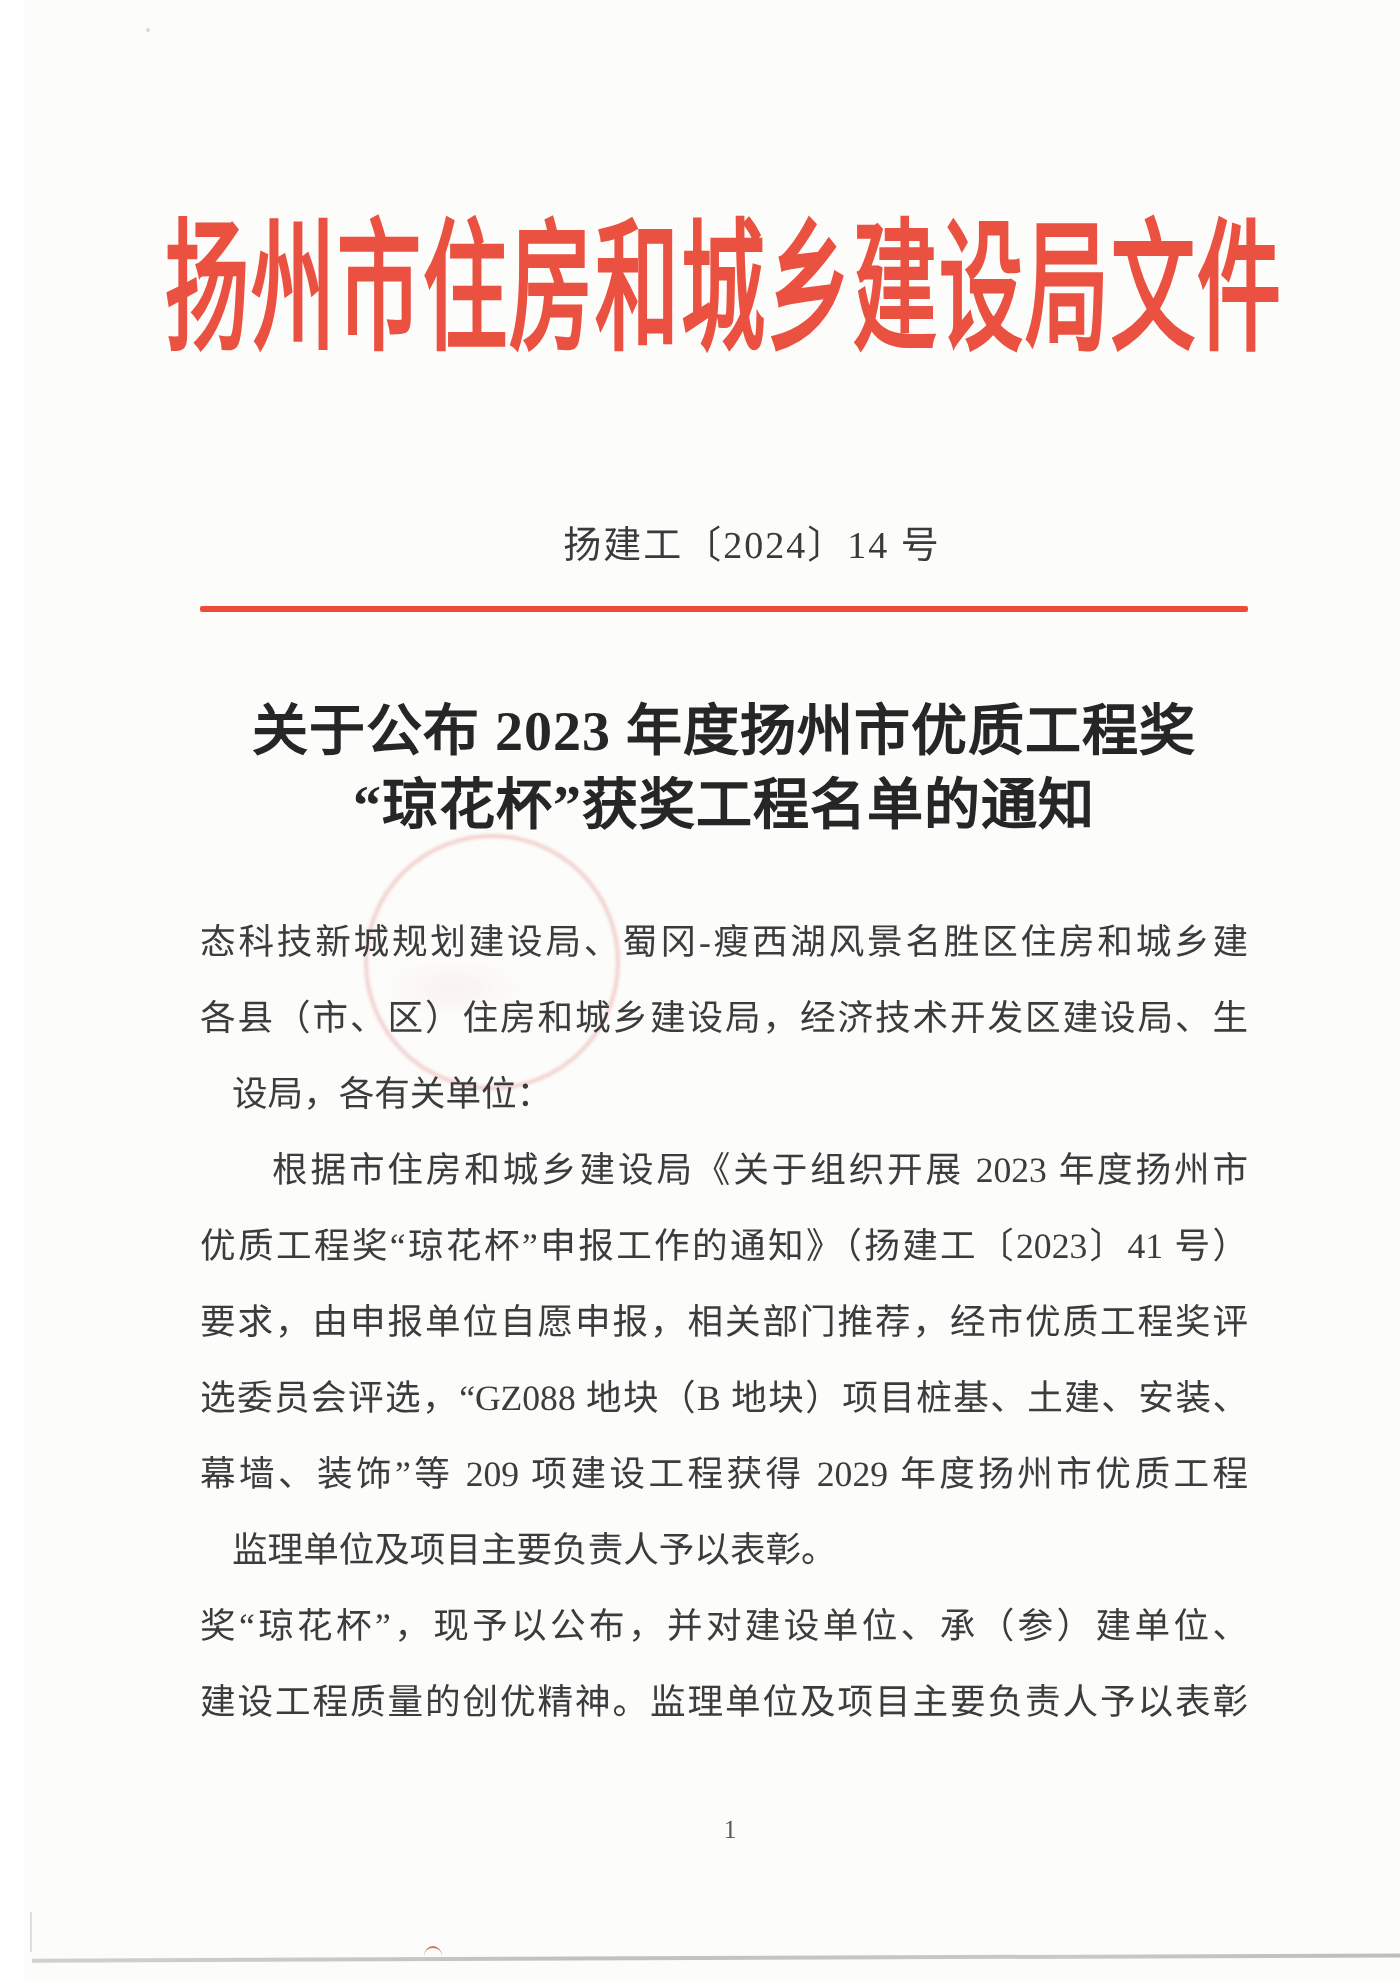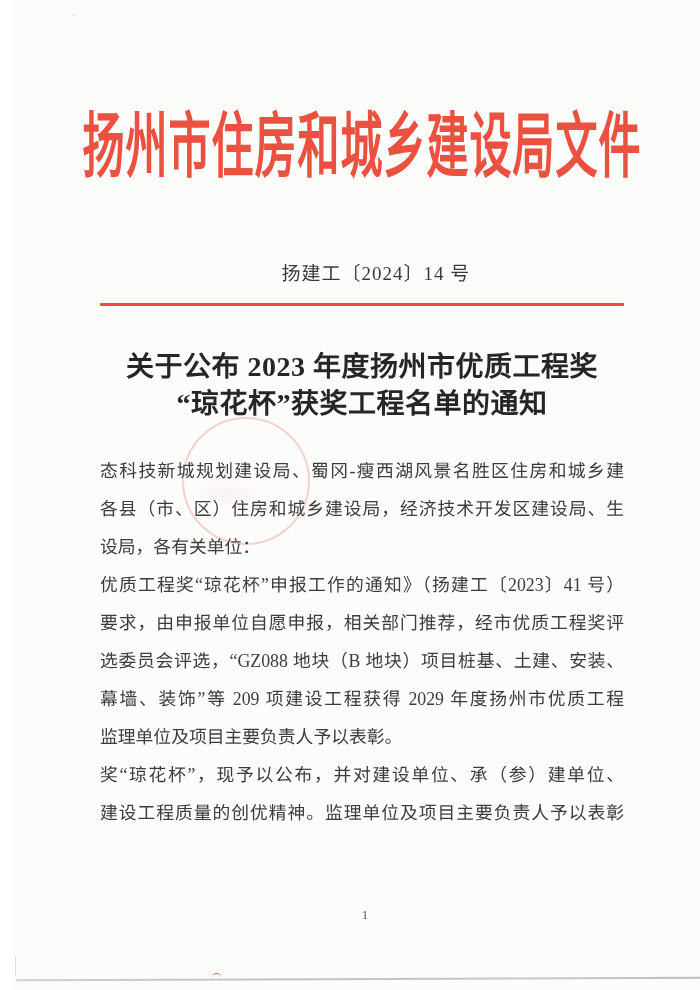--- a/index.html
+++ b/index.html
@@ -77,21 +77,21 @@
     width: 524px;
     font-size: 17.8px;
     color: var(--body-text);
   }
   .body-line {
     height: 38px; line-height: 38px;
     text-align: justify; text-align-last: justify;
     text-justify: inter-character;
     white-space: nowrap;
   }
-  .body-line.end { text-align-last: left; }
+  .body-line.end { text-align-last: left; margin-left: 16px; }
   .body-line.indent { text-indent: 36px; }
   
   .page-number {
     position: absolute; top: 905px; left: 0; width: 706px;
     text-align: center;
     font-size: 13px; line-height: 20px;
     color: #5a5a5a;
   }
   
   .scan-bottom-edge {
@@ -135,20 +135,21 @@
     <div>关于公布 2023 年度扬州市优质工程奖</div>
     <div>“琼花杯”获奖工程名单的通知</div>
   </div>
 
   <div class="seal-mark"></div>
 
   <div class="doc-body">
     <div class="body-line">态科技新城规划建设局、蜀冈-瘦西湖风景名胜区住房和城乡建</div>
     <div class="body-line">各县（市、区）住房和城乡建设局，经济技术开发区建设局、生</div>
     <div class="body-line end">设局，各有关单位：</div>
+    <div class="body-line indent">根据市住房和城乡建设局《关于组织开展 2023 年度扬州市</div>
     <div class="body-line">优质工程奖“琼花杯”申报工作的通知》（扬建工〔2023〕41 号）</div>
     <div class="body-line">要求，由申报单位自愿申报，相关部门推荐，经市优质工程奖评</div>
     <div class="body-line">选委员会评选，“GZ088 地块（B 地块）项目桩基、土建、安装、</div>
     <div class="body-line">幕墙、装饰”等 209 项建设工程获得 2029 年度扬州市优质工程</div>
     <div class="body-line end">监理单位及项目主要负责人予以表彰。</div>
     <div class="body-line">奖“琼花杯”，现予以公布，并对建设单位、承（参）建单位、</div>
     <div class="body-line">建设工程质量的创优精神。监理单位及项目主要负责人予以表彰</div>
   </div>
 
   <div class="page-number">1</div>

